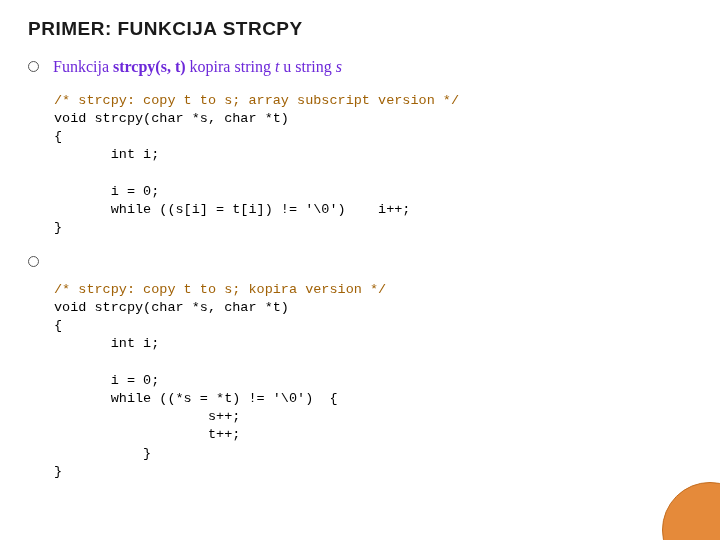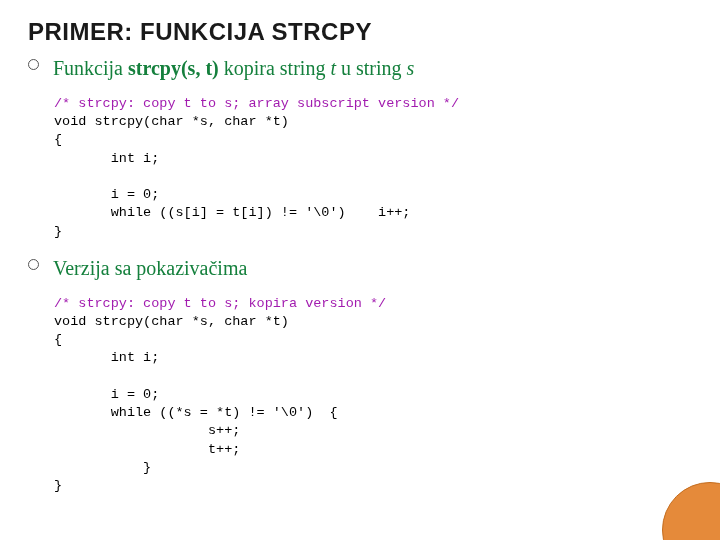--- a/index.html
+++ b/index.html
@@ -10,62 +10,62 @@
     position: relative;
     overflow: hidden;
   }
   .slide {
     width: 720px;
     height: 540px;
     padding: 18px 28px 10px 28px;
     position: relative;
   }
   .title {
-    font-size: 24px;
+    font-size: 19px;
     font-weight: bold;
     font-family: Arial, Helvetica, sans-serif;
     color: #1a1a1a;
     letter-spacing: 0.5px;
-    margin-bottom: 9px;
+    margin-bottom: 17px;
   }
   .bullet-row {
     display: flex;
     align-items: flex-start;
     margin-bottom: 14px;
   }
   .bullet-icon {
     width: 11px;
     height: 11px;
     border: 1px solid #555;
     border-radius: 50%;
     flex: 0 0 auto;
     margin-top: 4px;
     margin-right: 14px;
   }
   .bullet-text {
     font-family: "Times New Roman", Times, serif;
-    font-size: 20px;
-    color: #15803d;
+    font-size: 16px;
+    color: #6d28d9;
     line-height: 1.3;
   }
   .bullet-text .mono-bold {
     font-family: "Times New Roman", Times, serif;
     font-weight: bold;
   }
   .bullet-text .ital { font-style: italic; }
   .code-block {
     font-family: "Courier New", Courier, monospace;
     font-size: 13.5px;
     white-space: pre;
     color: #000;
     margin-left: 26px;
     margin-bottom: 14px;
     line-height: 1.35;
   }
-  .code-block .comment { color: #a21caf; }
+  .code-block .comment { color: #a16207; }
   .corner-circle {
     position: absolute;
     right: -38px;
     bottom: -38px;
     width: 96px;
     height: 96px;
     border-radius: 50%;
     background: #e58a3a;
     border: 1px solid #c46d1f;
   }
@@ -89,21 +89,20 @@
 <span>void strcpy(char *s, char *t)
 {
        int i;
 
        i = 0;
        while ((s[i] = t[i]) != '\0')    i++;
 }</span></div>
 
   <div class="bullet-row">
     <span class="bullet-icon"></span>
-    <span class="bullet-text">Verzija sa pokazivačima</span>
   </div>
 
   <div class="code-block"><span class="comment">/* strcpy: copy t to s; kopira version */</span>
 <span>void strcpy(char *s, char *t)
 {
        int i;
 
        i = 0;
        while ((*s = *t) != '\0')  {
                    s++;

